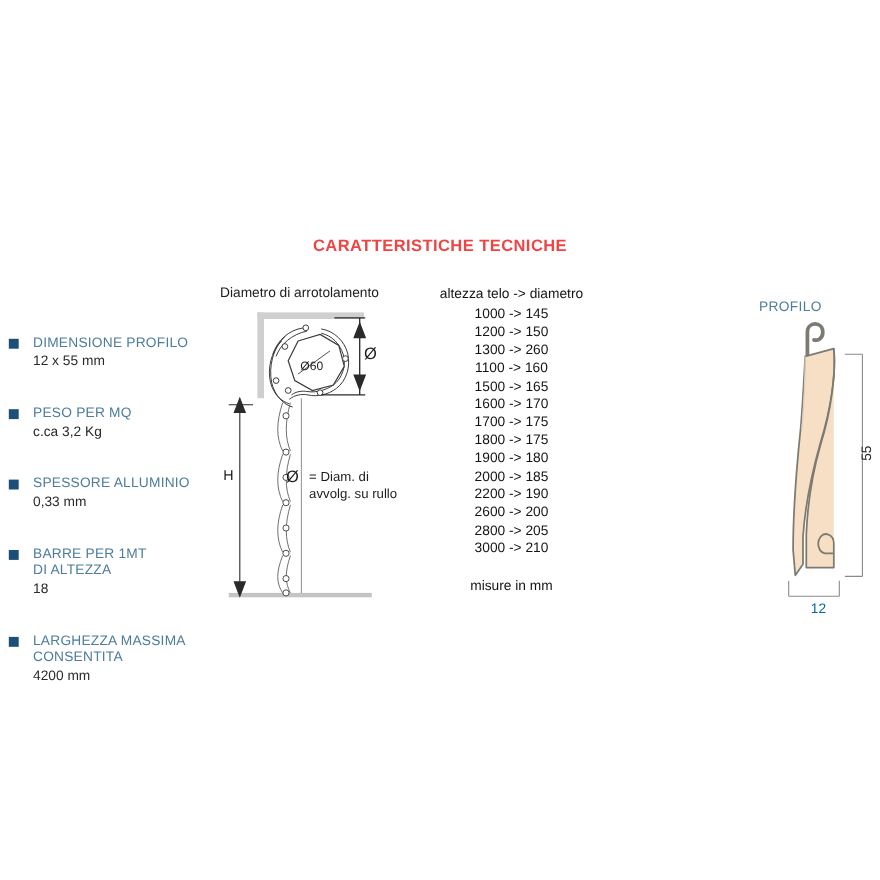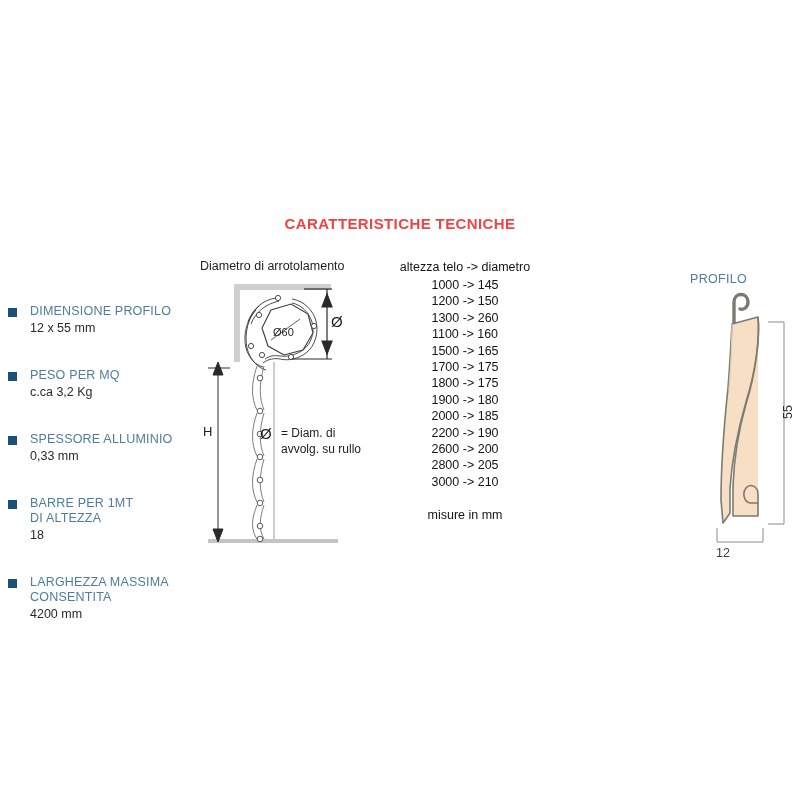--- a/index.html
+++ b/index.html
@@ -171,22 +171,23 @@
     font-size: 12.5px;
     color: #2a2a2a;
     transform: rotate(-90deg);
     transform-origin: center center;
   }
   #profile-width-label {
     position: absolute;
     left: 716px;
     top: 546px;
     width: 56px;
-    font-size: 12.5px;
-    color: #404040;
+    text-align: center;
+    font-size: 12.5px;
+    color: #0369a1;
   }
 </style>
 </head>
 <body>
 
 <div class="page">
 
   <div id="main-title">CARATTERISTICHE TECNICHE</div>
 
   <div id="spec-list">
@@ -299,20 +300,21 @@
   <div id="winding-legend">= Diam. di<br>avvolg. su rullo</div>
 
   <div id="roll-table">
     <div id="roll-table-subtitle">altezza telo -&gt; diametro</div>
     <div id="roll-table-rows">
         <div class="roll-row"><span>1000</span><span> -&gt; </span><span>145</span></div>
         <div class="roll-row"><span>1200</span><span> -&gt; </span><span>150</span></div>
         <div class="roll-row"><span>1300</span><span> -&gt; </span><span>260</span></div>
         <div class="roll-row"><span>1100</span><span> -&gt; </span><span>160</span></div>
         <div class="roll-row"><span>1500</span><span> -&gt; </span><span>165</span></div>
+        <div class="roll-row"><span>1600</span><span> -&gt; </span><span>170</span></div>
         <div class="roll-row"><span>1700</span><span> -&gt; </span><span>175</span></div>
         <div class="roll-row"><span>1800</span><span> -&gt; </span><span>175</span></div>
         <div class="roll-row"><span>1900</span><span> -&gt; </span><span>180</span></div>
         <div class="roll-row"><span>2000</span><span> -&gt; </span><span>185</span></div>
         <div class="roll-row"><span>2200</span><span> -&gt; </span><span>190</span></div>
         <div class="roll-row"><span>2600</span><span> -&gt; </span><span>200</span></div>
         <div class="roll-row"><span>2800</span><span> -&gt; </span><span>205</span></div>
         <div class="roll-row"><span>3000</span><span> -&gt; </span><span>210</span></div>
       </div>
     <div id="roll-table-footer">misure in mm</div>

